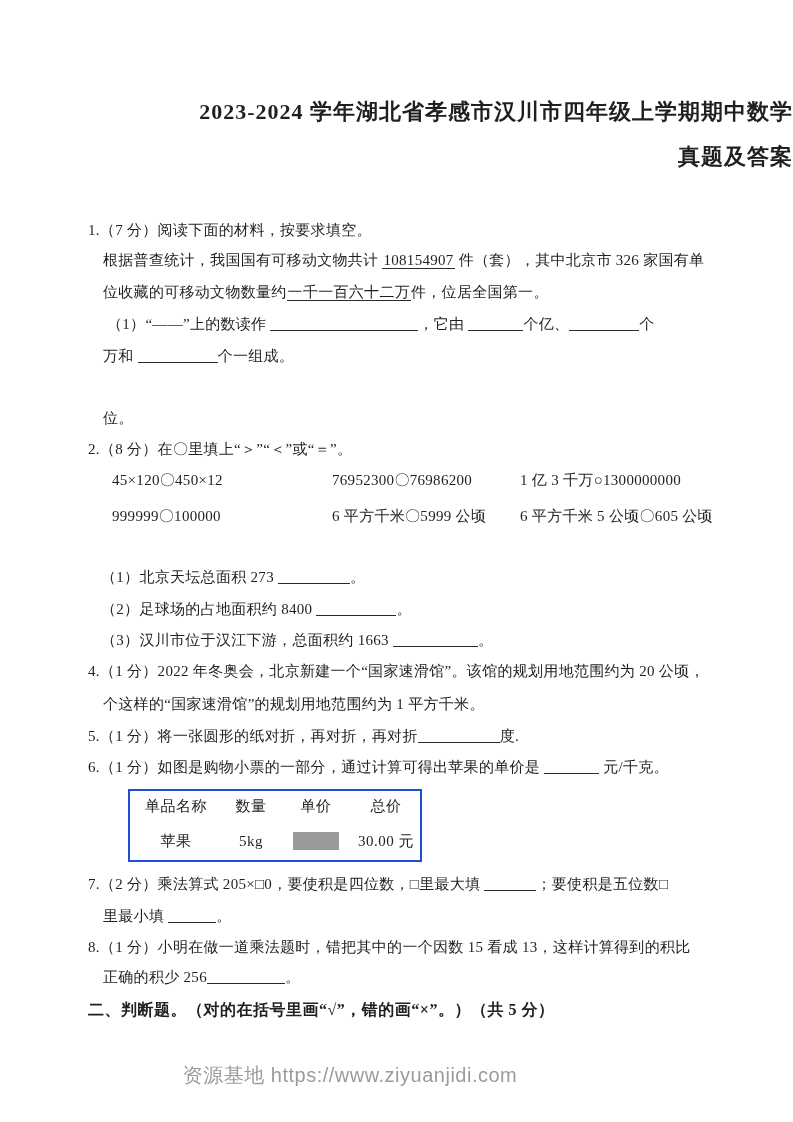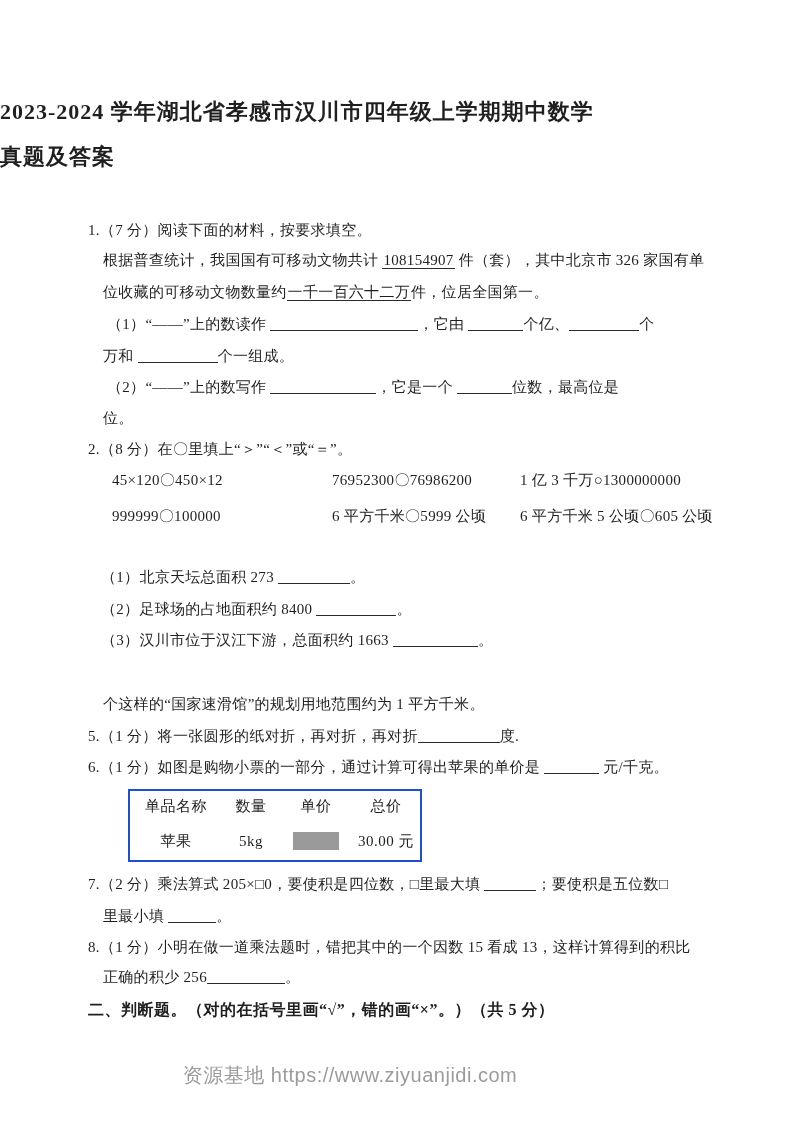--- a/index.html
+++ b/index.html
@@ -5,21 +5,21 @@
   html,body { margin:0; padding:0; background:#ffffff; }
   .page {
     position:relative; width:793px; height:1122px; background:#ffffff;
     font-family:"Liberation Serif","DejaVu Serif",serif;
     color:#1f1f1f; overflow:hidden;
   }
   .ln {
     position:absolute; margin:0; font-size:15px; line-height:21px;
     letter-spacing:0.3px; white-space:nowrap;
   }
-  .center { left:0; width:793px; text-align:left; }
+  .center { left:0; width:793px; text-align:right; }
   .title-line { font-size:22px; font-weight:bold; letter-spacing:1px; line-height:28px; }
   .sec-head { font-size:16px; font-weight:bold; letter-spacing:0.5px; }
   .blank {
     display:inline-block; height:15px; vertical-align:-2px;
     border-bottom:1.5px solid #2a2a2a;
   }
   .u { border-bottom:1.5px solid #2a2a2a; padding:0 1px; }
   .q2col1 { display:inline-block; width:220px; }
   .q2col2 { display:inline-block; width:188px; }
   .receipt {
@@ -44,35 +44,35 @@
 
   <h1 class="ln center title-line" style="top:98px">2023-2024 学年湖北省孝感市汉川市四年级上学期期中数学</h1>
   <h1 class="ln center title-line" style="top:143px">真题及答案</h1>
 
 
   <p class="ln" style="top:220px;left:88px">1.（7 分）阅读下面的材料，按要求填空。</p>
   <p class="ln" style="top:250px;left:103px"><span>根据普查统计，我国国有可移动文物共计 </span><span class="u">108154907</span><span> 件（套），其中北京市 326 家国有单</span></p>
   <p class="ln" style="top:282px;left:103px"><span>位收藏的可移动文物数量约</span><span class="u">一千一百六十二万</span><span>件，位居全国第一。</span></p>
   <p class="ln" style="top:314px;left:107px"><span>（1）“——”上的数读作 </span><span class="blank" style="width: 148px;"></span><span>，它由 </span><span class="blank" style="width: 55px;"></span><span>个亿、</span><span class="blank" style="width: 70px;"></span><span>个</span></p>
   <p class="ln" style="top:346px;left:103px"><span>万和 </span><span class="blank" style="width: 80px;"></span><span>个一组成。</span></p>
-  <p class="ln" style="top:377px;left:107px"><span>（2）“——”上的数写作 </span><span class="blank" style="width: 106px;"></span><span>，它是一个 </span><span class="blank" style="width: 55px;"></span><span>位数，最高位是</span></p>
   <p class="ln" style="top:408px;left:103px">位。</p>
 
   <p class="ln" style="top:439px;left:88px">2.（8 分）在〇里填上“＞”“＜”或“＝”。</p>
   <p class="ln" style="top:470px;left:112px">
     <span class="q2col1">45×120〇450×12</span><span class="q2col2">76952300〇76986200</span><span>1 亿 3 千万○1300000000</span>
   </p>
   <p class="ln" style="top:506px;left:112px">
     <span class="q2col1">999999〇100000</span><span class="q2col2">6 平方千米〇5999 公顷</span><span>6 平方千米 5 公顷〇605 公顷</span>
   </p>
 
   <p class="ln" style="top:567px;left:101px"><span>（1）北京天坛总面积 273 </span><span class="blank" style="width: 72px;"></span><span>。</span></p>
   <p class="ln" style="top:599px;left:101px"><span>（2）足球场的占地面积约 8400 </span><span class="blank" style="width: 80px;"></span><span>。</span></p>
   <p class="ln" style="top:630px;left:101px"><span>（3）汉川市位于汉江下游，总面积约 1663 </span><span class="blank" style="width: 85px;"></span><span>。</span></p>
 
+  <p class="ln" style="top:661px;left:88px">4.（1 分）2022 年冬奥会，北京新建一个“国家速滑馆”。该馆的规划用地范围约为 20 公顷，</p>
   <p class="ln" style="top:694px;left:103px">个这样的“国家速滑馆”的规划用地范围约为 1 平方千米。</p>
 
   <p class="ln" style="top:726px;left:88px"><span>5.（1 分）将一张圆形的纸对折，再对折，再对折</span><span class="blank" style="width: 82px;"></span><span>度.</span></p>
 
   <p class="ln" style="top:757px;left:88px"><span>6.（1 分）如图是购物小票的一部分，通过计算可得出苹果的单价是 </span><span class="blank" style="width: 55px;"></span><span> 元/千克。</span></p>
 
   <div class="receipt">
     <span>单品名称</span>
     <span>数量</span>
     <span>单价</span>

